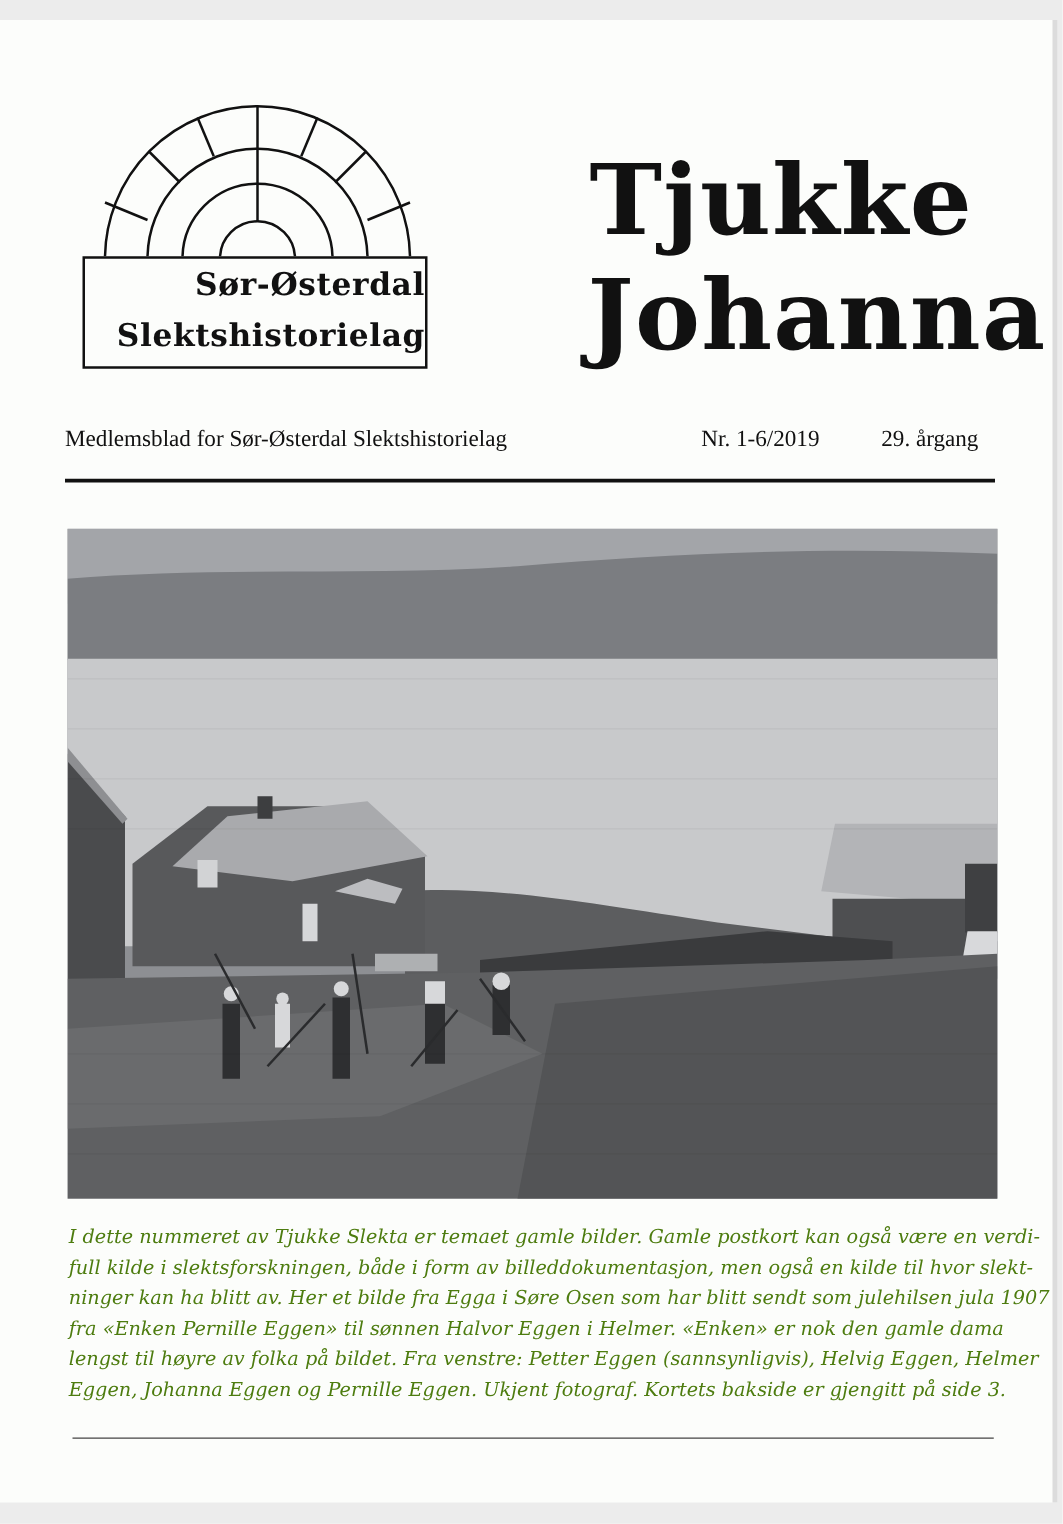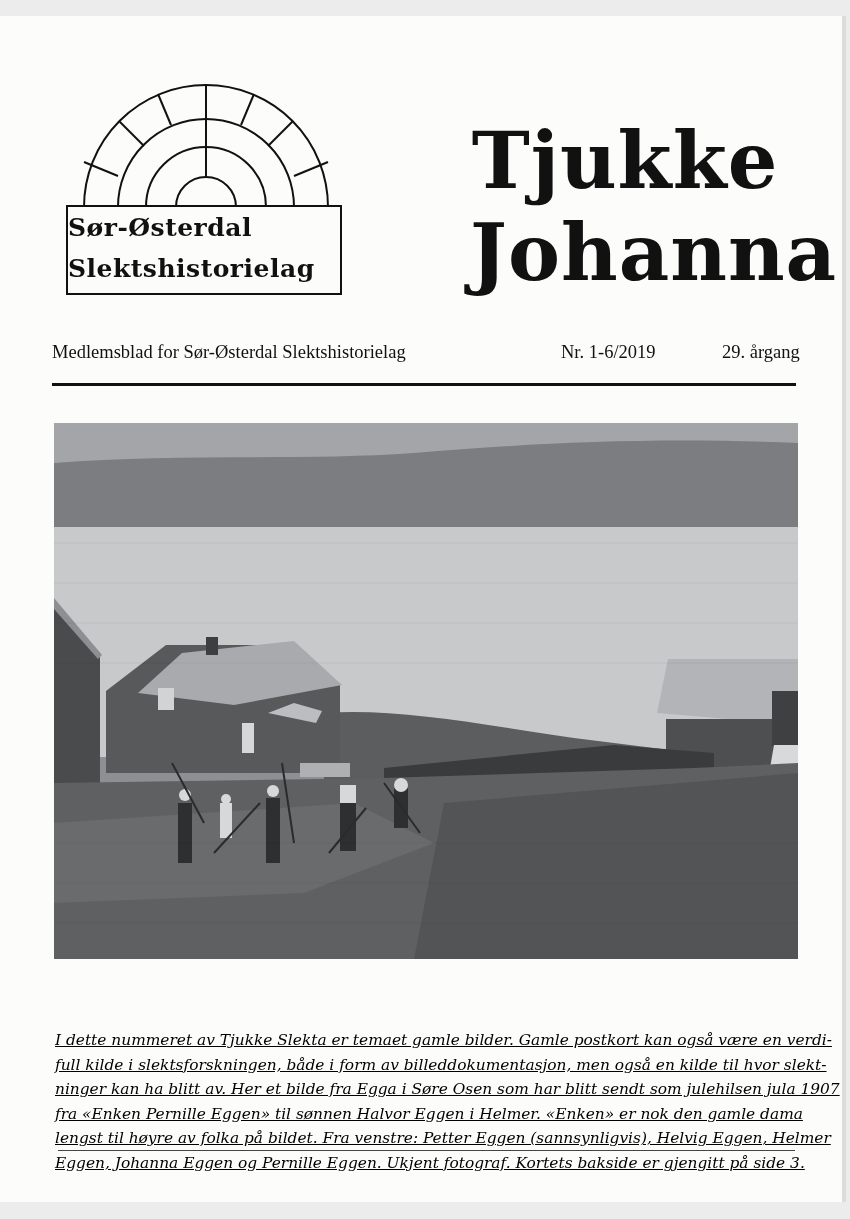--- a/index.html
+++ b/index.html
@@ -14,58 +14,57 @@
       border-right: 4px solid #dcdcdc;
     }
     
     .logo { position: absolute; left: 66px; top: 66px; width: 280px; height: 216px; }
     .logo svg { position: absolute; left: 0; top: 0; }
     .logo-box {
       position: absolute; left: 0; top: 123px; width: 276px; height: 90px;
       border: 2px solid #111; background: #fcfdfb; box-sizing: border-box;
     }
     .logo-line {
-      position: absolute; left: 0; width: 100%; text-align: left;
+      position: absolute; left: 0; width: 100%; text-align: right;
       font-family: "DejaVu Serif", serif; font-weight: bold; color: #111;
       font-size: 25px; letter-spacing: 0.5px;
     }
     .logo-line.l1 { top: 6px; }
     .logo-line.l2 { top: 47px; }
     
     .title {
       position: absolute; left: 470px; width: 310px; text-align: center;
       font-family: "DejaVu Serif", serif; font-weight: bold; color: #111;
       font-size: 78px; line-height: 1; letter-spacing: 1px;
     }
     .title.t1 { top: 68px; margin-top: 38px; }
     .title.t2 { top: 198px; }
     
     .sub {
       position: absolute; top: 326px; font-family: "Liberation Serif", serif;
       font-weight: normal; font-size: 18.5px; color: #111; white-space: nowrap;
     }
     .sub.left { left: 52px; }
     .sub.issue { left: 561px; }
-    .sub.year { left: 705px; margin-left: 17px; }
+    .sub.year { left: 705px; }
     .rule-top {
       position: absolute; left: 52px; top: 367px; width: 744px; height: 3px; background: #111;
     }
     
     .photo {
       position: absolute; left: 54px; top: 407px; width: 744px; height: 536px; overflow: hidden;
       background: #8d8f93;
     }
     .photo svg { display: block; }
     
     .caption {
-      position: absolute; left: 55px; top: 1012px; width: 745px;
+      position: absolute; left: 55px; top: 961px; width: 745px;
       font-family: "DejaVu Serif", serif; font-style: italic;
-      font-size: 15.4px; line-height: 24.6px; color: #000000;
+      font-size: 15.4px; line-height: 24.6px; color: #4d7c0f;
       text-align: justify;
-      text-decoration: underline;
     }
     .caption span { display: block; white-space: nowrap; text-align-last: justify; }
     .caption span.last { text-align-last: left; }
     .rule-bottom {
       position: absolute; left: 58px; top: 1134px; width: 737px; height: 1px; background: #444;
     }
   </style>
 </head>
 <body>
 

